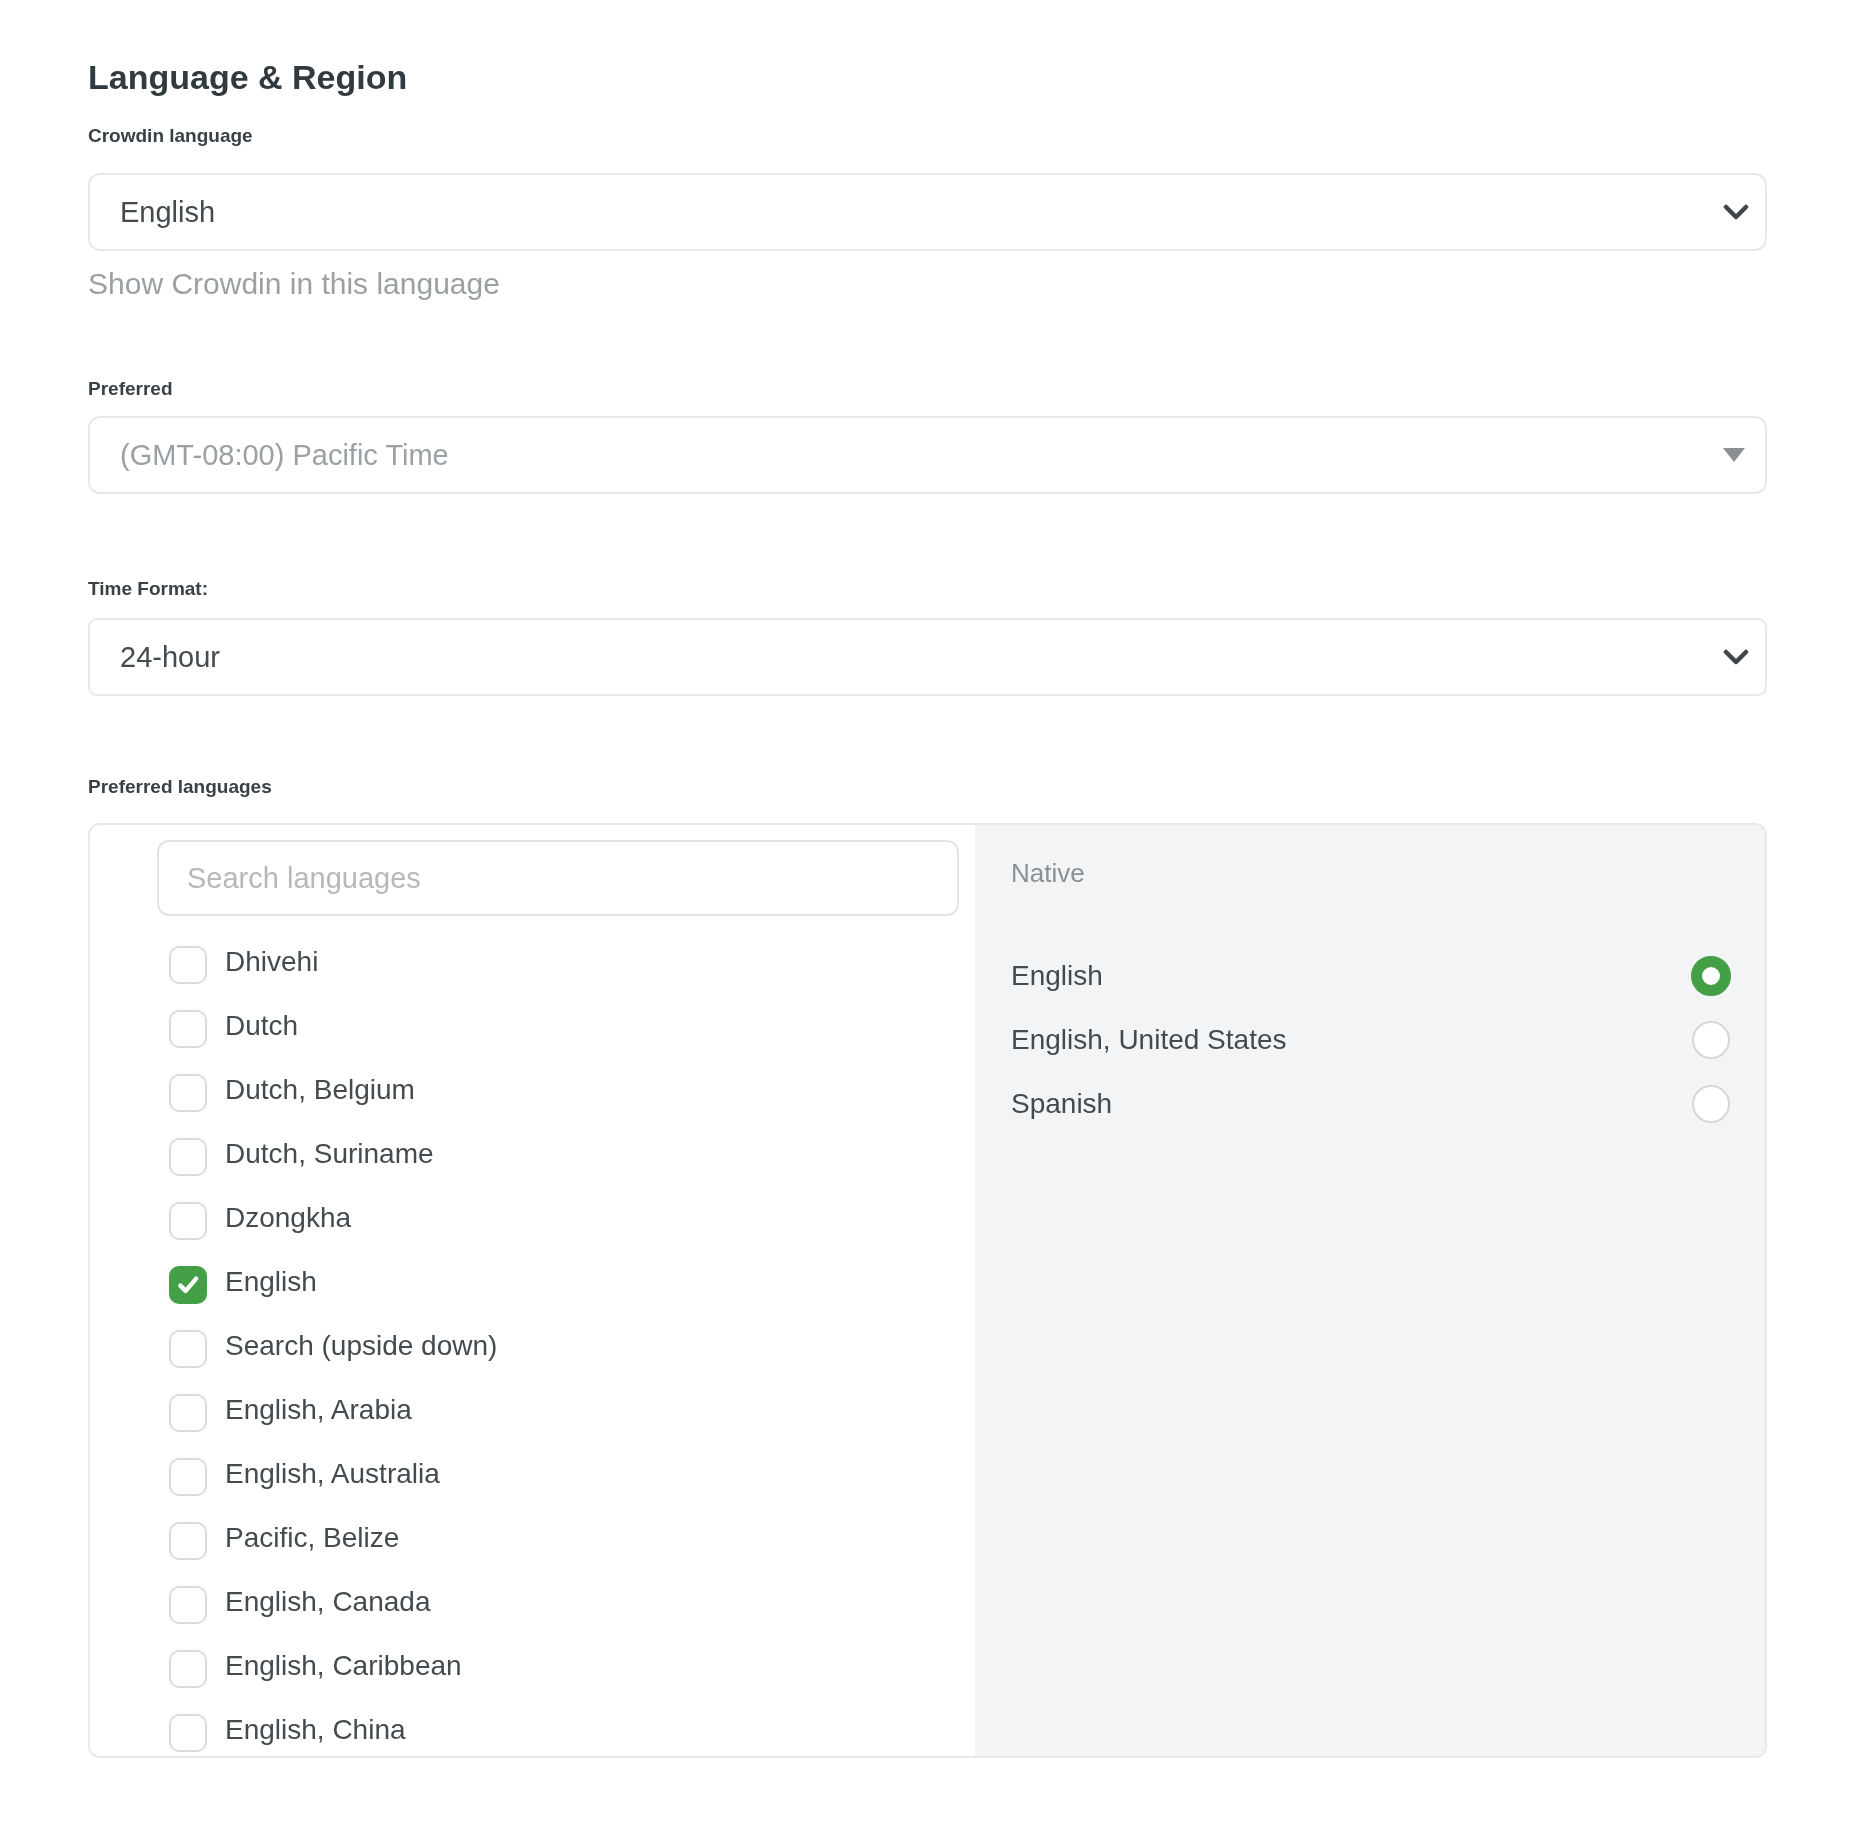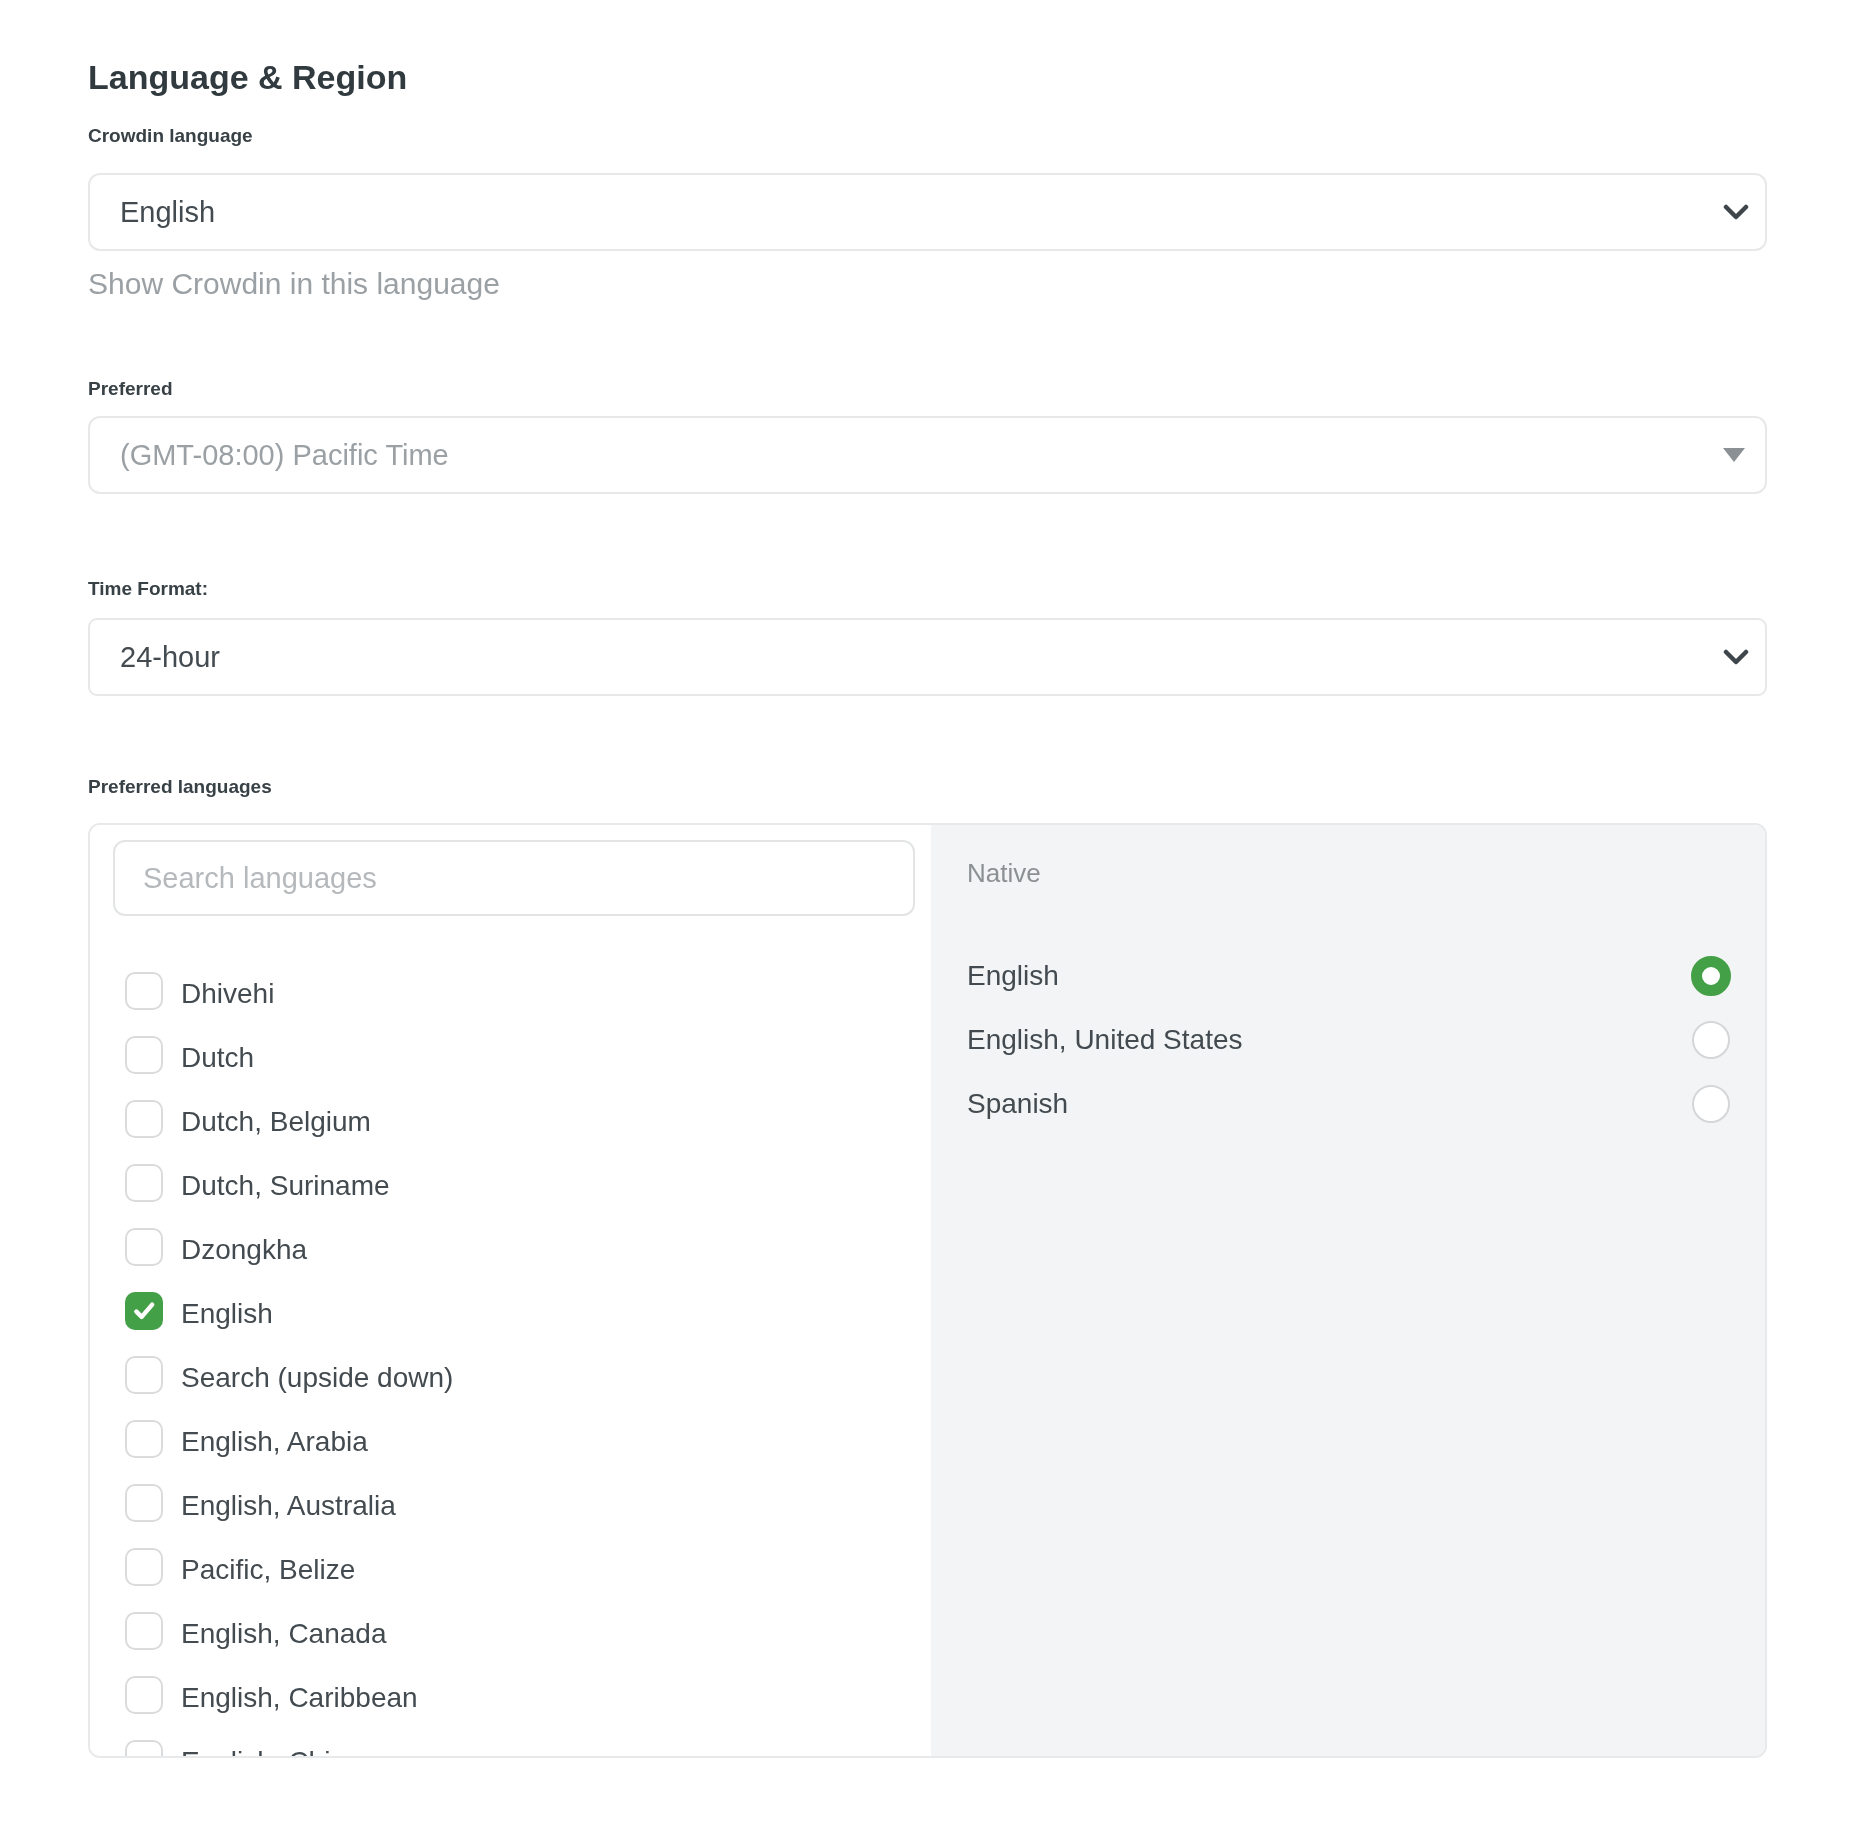--- a/index.html
+++ b/index.html
@@ -83,39 +83,40 @@
     border-radius: 12px;
     display: flex;
     overflow: hidden;
     background: #ffffff;
   }
   .panel-left {
     width: 841px;
     flex: 0 0 841px;
     padding: 15px 0 0 23px;
     background: #ffffff;
+    margin-left: 44px;
   }
   .search-input {
     width: 802px;
     height: 76px;
     border: 2px solid #e2e4e5;
     border-radius: 12px;
     padding: 0 28px;
     font-size: 29px;
     font-family: "Liberation Sans", "DejaVu Sans", sans-serif;
     color: #434b50;
     outline: none;
     background: #ffffff;
   }
   .search-input::placeholder { color: #b5b9bc; }
   .lang-list { margin-top: 30px; }
   .lang-row {
     height: 64px;
     display: flex;
-    align-items: flex-end;
+    align-items: flex-start;
     padding-left: 12px;
     cursor: pointer;
   }
   .checkbox {
     width: 38px; height: 38px;
     flex: 0 0 38px;
     border: 2px solid #d9dbdc;
     border-radius: 10px;
     background: #ffffff;
     margin-right: 18px;

